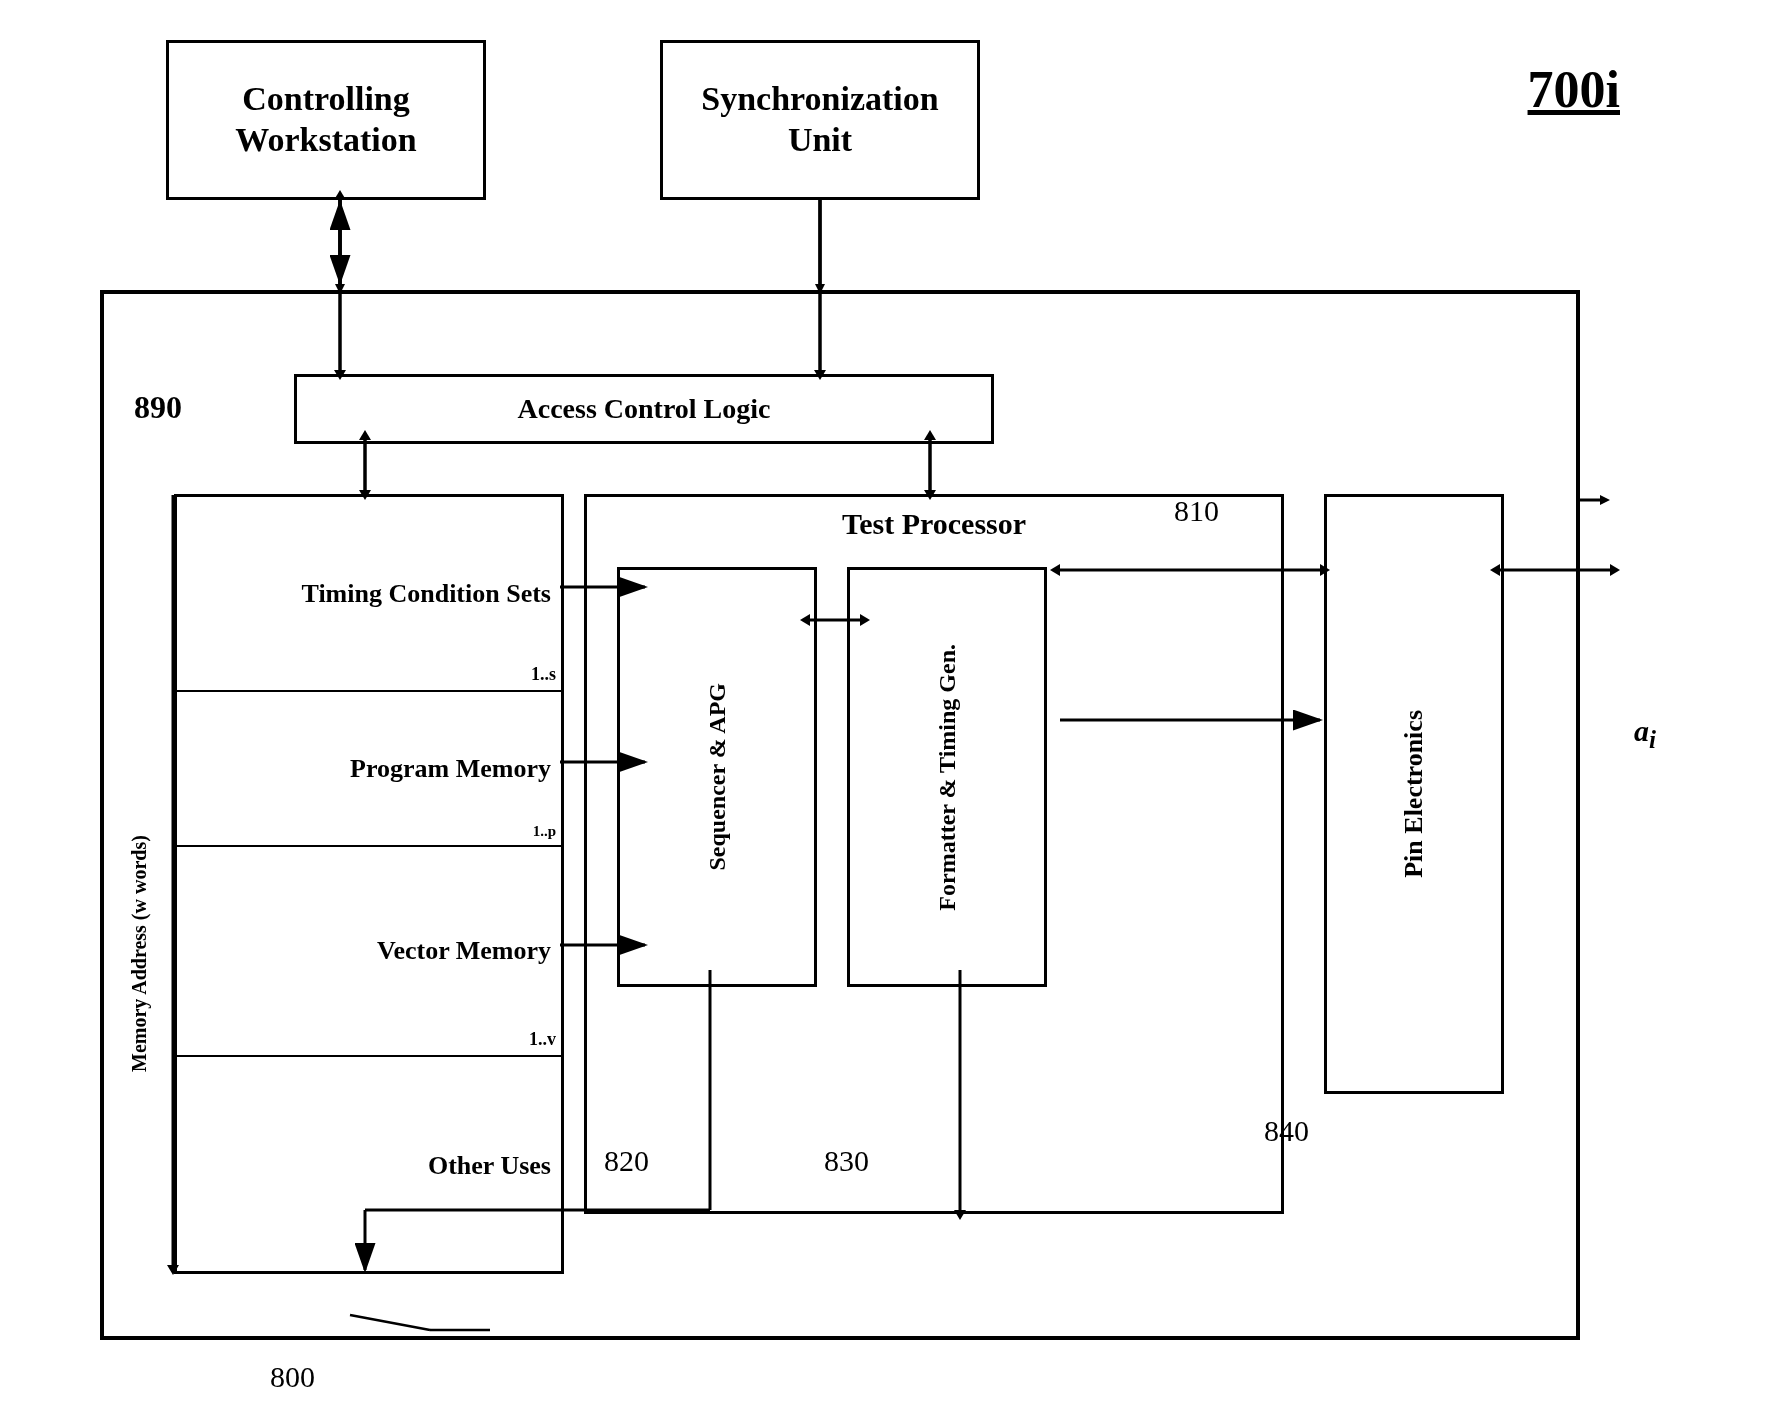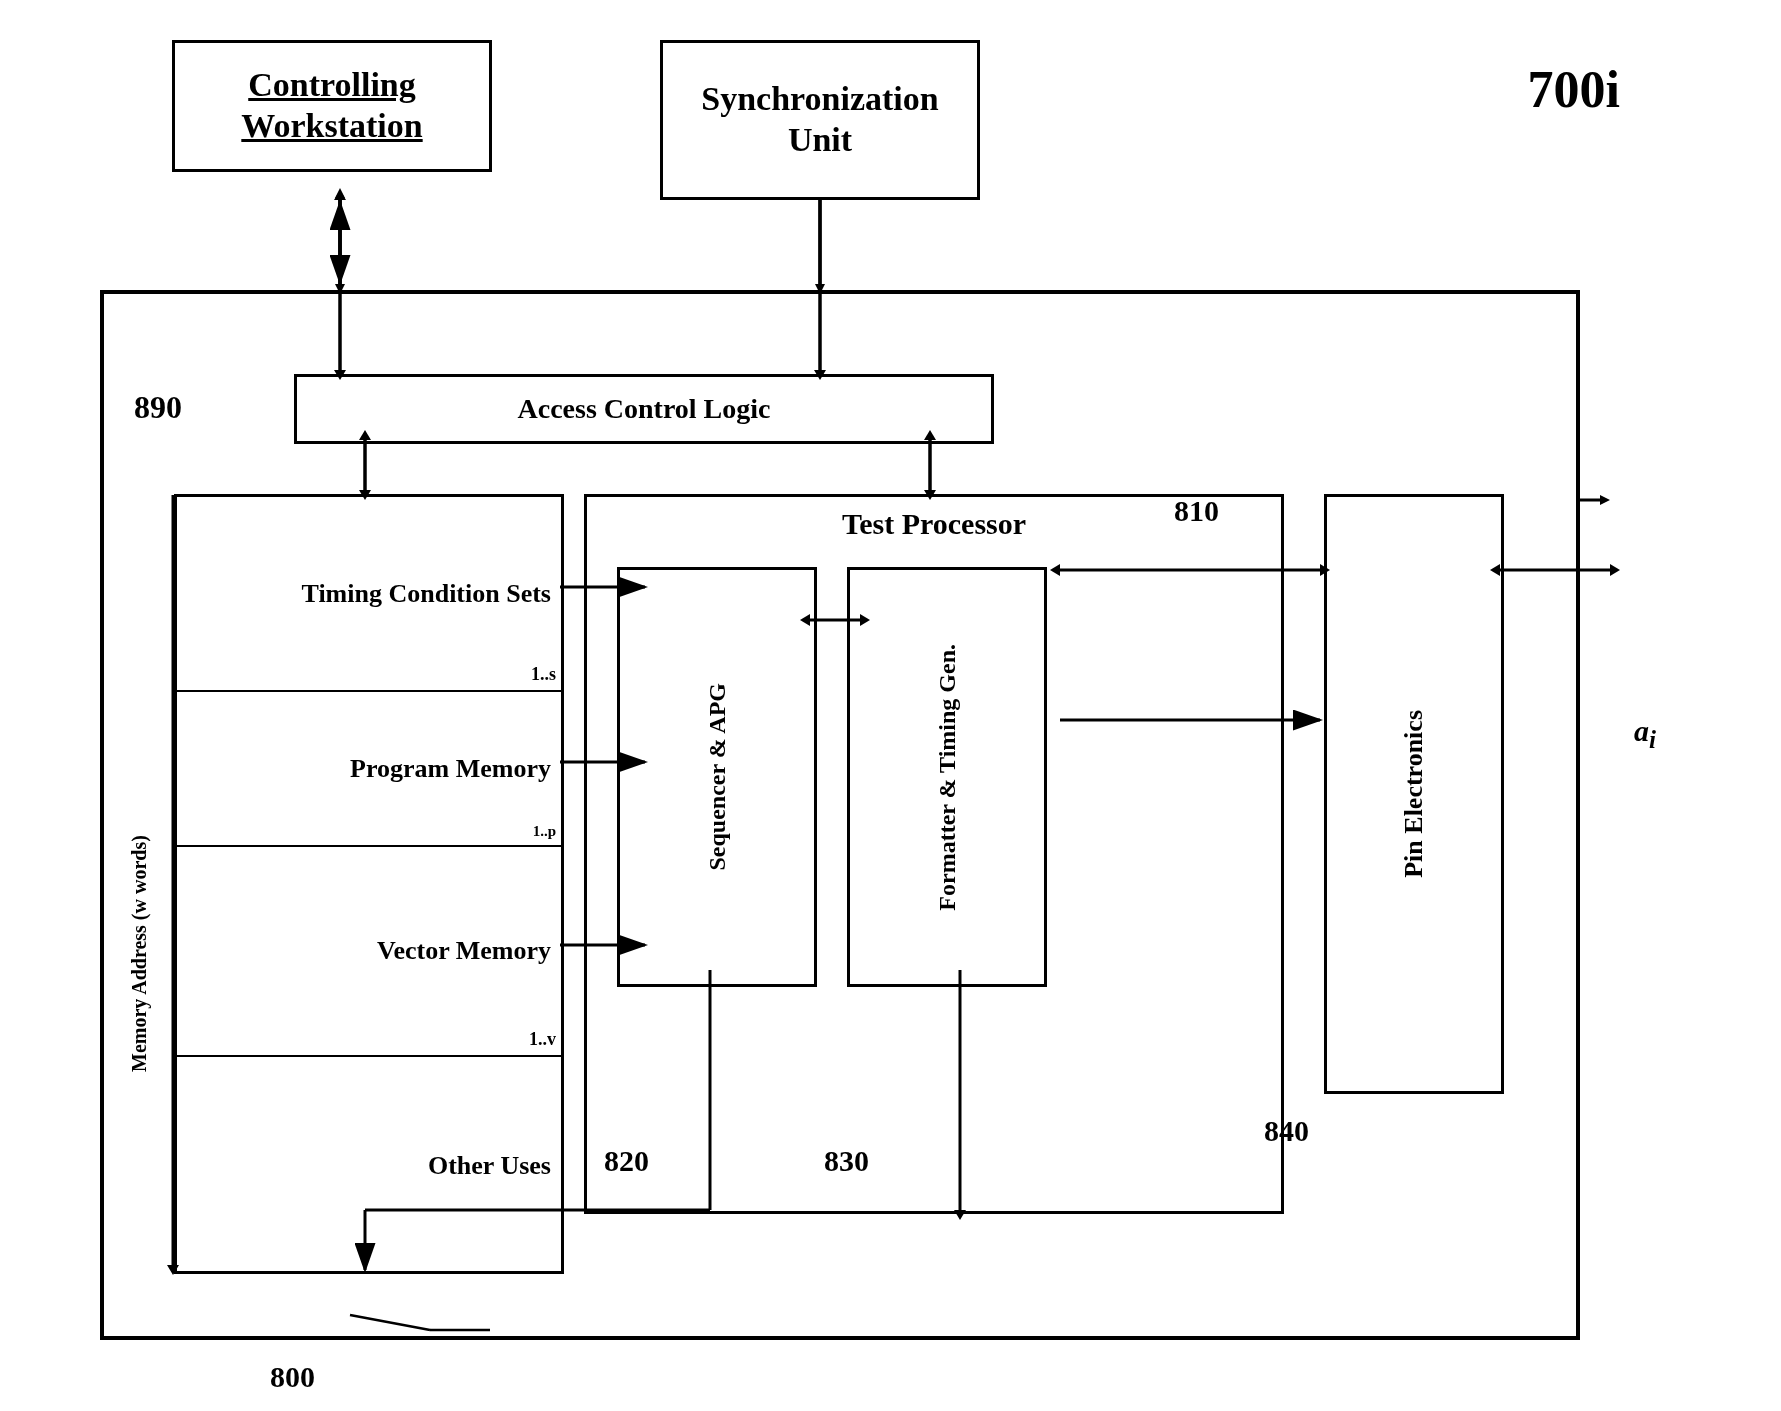--- a/index.html
+++ b/index.html
@@ -29,40 +29,40 @@
       align-items: center;
       justify-content: center;
       text-align: center;
       font-weight: bold;
       font-size: 32px;
       line-height: 1.2;
     }
 
     .controlling-workstation {
       top: 20px;
-      left: 72px;
+      left: 66px;
       width: 320px;
-      height: 132px;
-      text-decoration: underline;
+      height: 160px;
     }
 
     .synchronization-unit {
       top: 20px;
       left: 560px;
       width: 320px;
       height: 160px;
     }
 
     
     .ref-700i {
       position: absolute;
       top: 40px;
       right: 60px;
       font-size: 52px;
       font-weight: bold;
+      text-decoration: underline;
     }
 
     
     .main-outer-box {
       position: absolute;
       top: 270px;
       left: 0px;
       width: 1480px;
       height: 1050px;
       border: 4px solid #000;
@@ -223,21 +223,21 @@
       transform: rotate(180deg);
       font-size: 26px;
       font-weight: bold;
       text-align: center;
     }
 
     
     .ref-label {
       position: absolute;
       font-size: 30px;
-      font-weight: bold;
+      font-weight: normal;
     }
 
     
     .arrows-svg {
       position: absolute;
       top: 0;
       left: 0;
       width: 100%;
       height: 100%;
       pointer-events: none;

